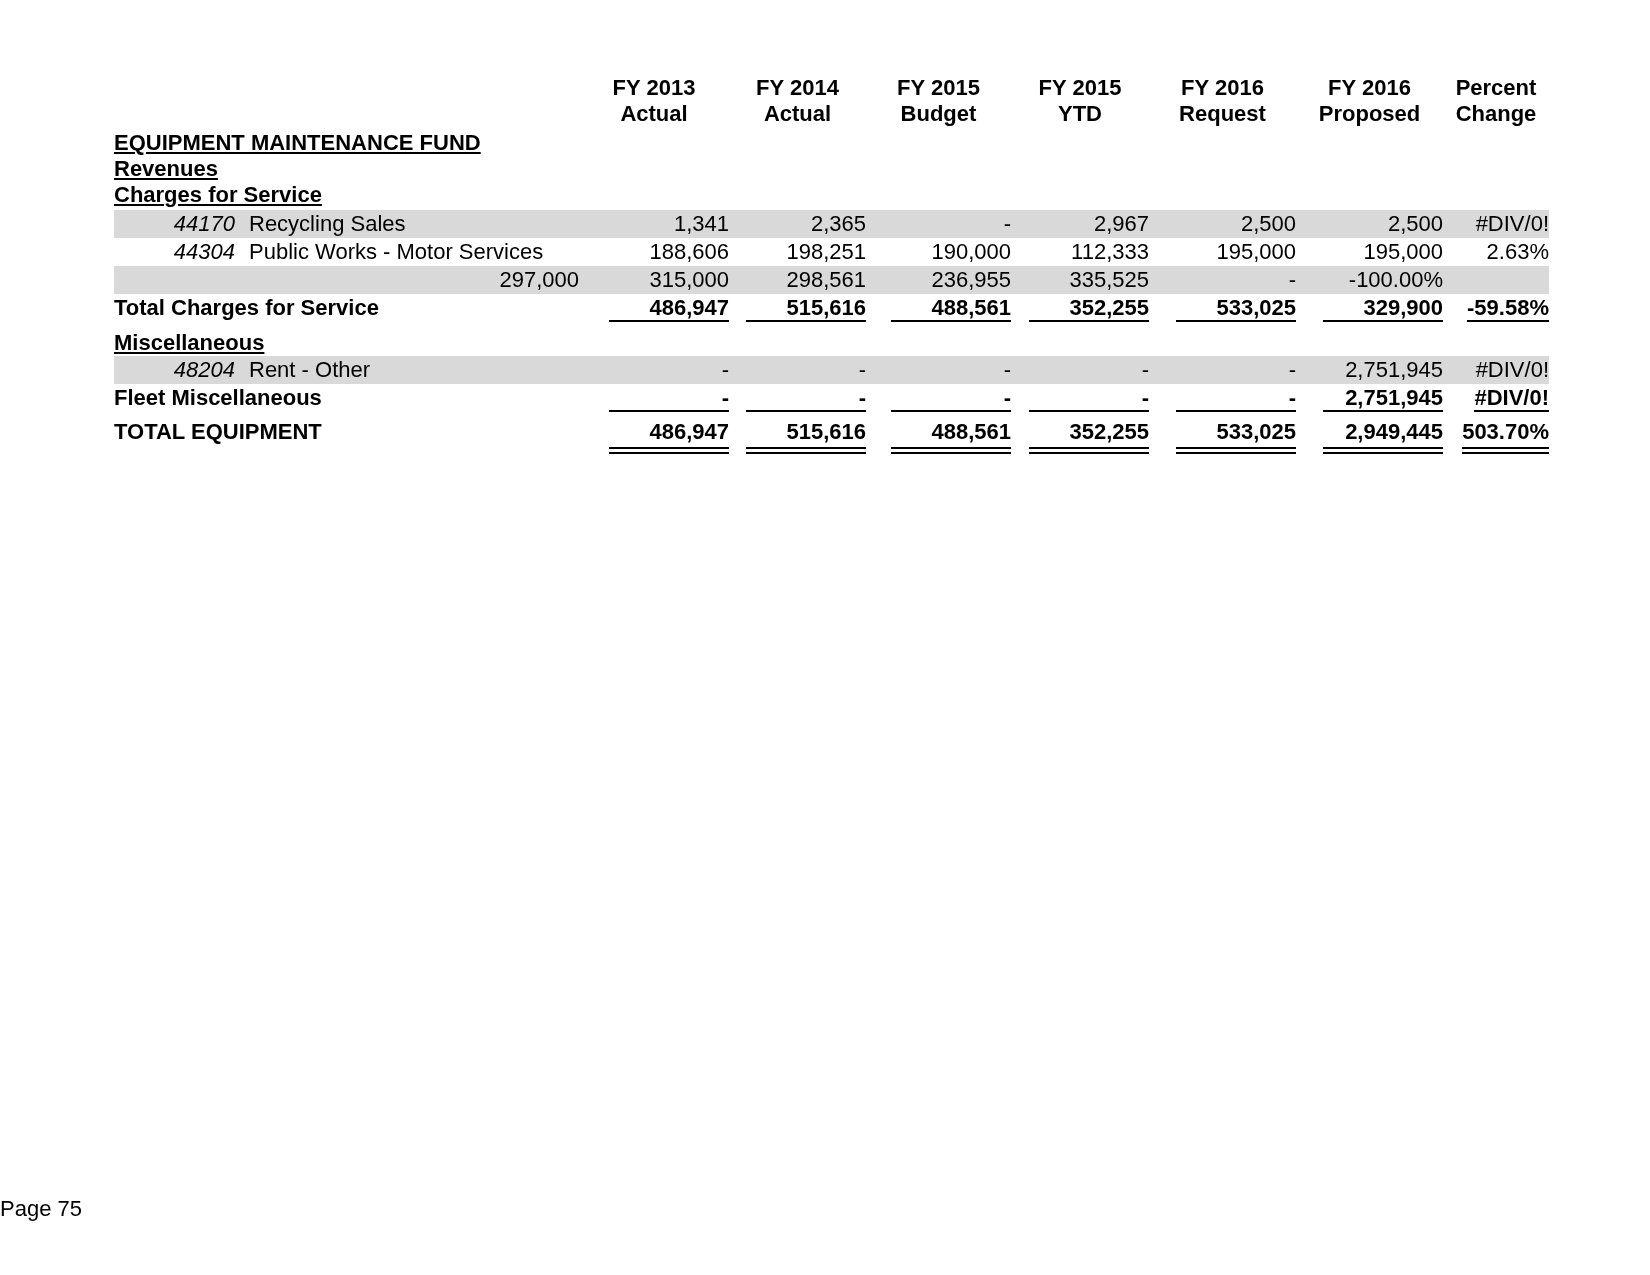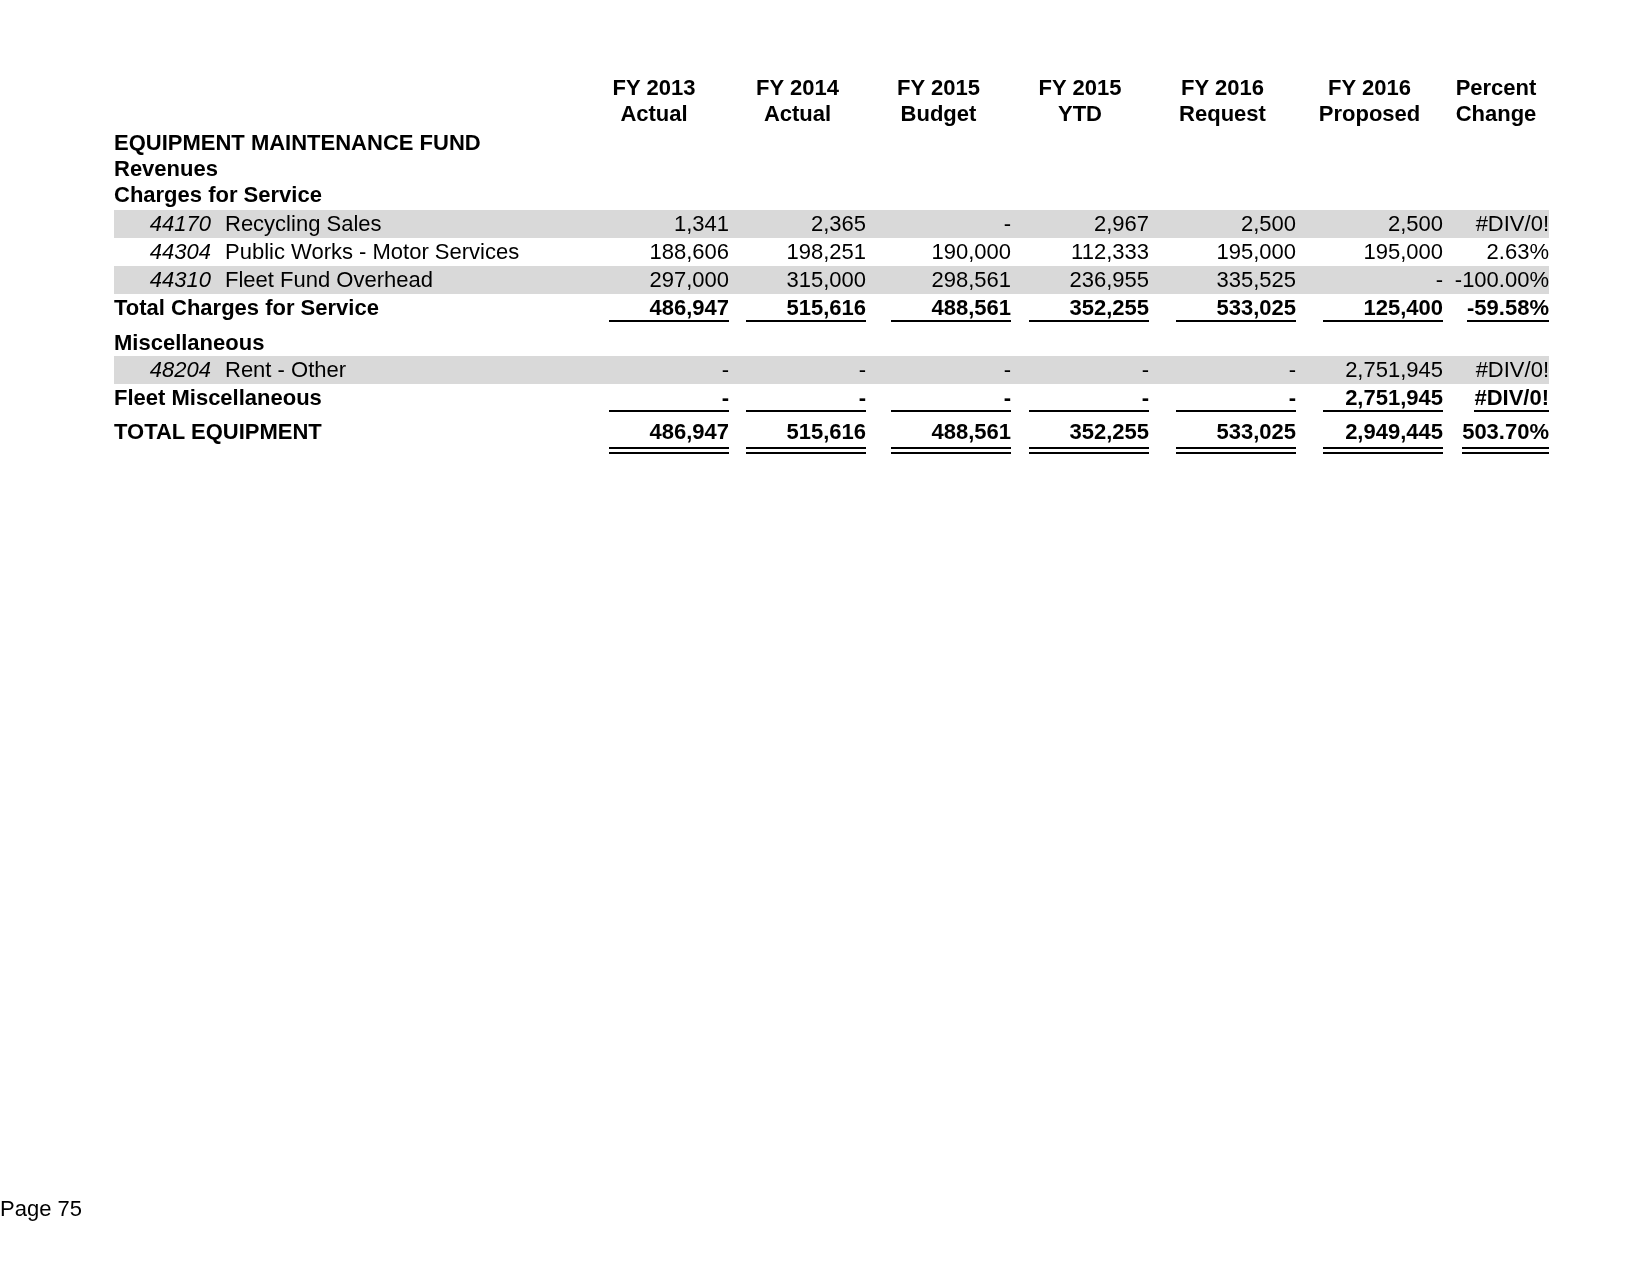--- a/index.html
+++ b/index.html
@@ -4,27 +4,27 @@
 <style>
   html,body{margin:0;padding:0;}
   body{
     width:1650px;height:1275px;background:#ffffff;color:#000;
     font-family:"Liberation Sans",sans-serif;position:relative;overflow:hidden;
   }
   .sheet{position:absolute;left:114px;top:75px;width:1435px;font-size:22px;}
   .row{display:grid;grid-template-columns:465px 150px 137px 145px 138px 147px 147px 106px;align-items:baseline;}
   .hrow{height:26px;line-height:26px;font-weight:bold;}
   .hrow .c{text-align:center;}
-  .titlerow{height:26px;line-height:26px;font-weight:bold;}
+  .titlerow{height:26px;line-height:26px;font-weight:bold;text-decoration:underline;}
   .drow{height:28px;line-height:28px;}
   .trow{height:28px;line-height:28px;font-weight:bold;}
   .shade{background:#d9d9d9;}
   .c{text-align:right;}
   .lbl{text-align:left;}
-  .acct{display:inline-block;width:97px;text-align:right;font-style:italic;margin-right:14px;}
+  .acct{display:inline-block;width:97px;text-align:right;font-style:italic;margin-right:14px;padding-left:24px;}
   .uline{display:inline-block;min-width:120px;text-align:right;border-bottom:2px solid #000;height:25px;line-height:25px;}
   .uline.fit{min-width:0;}
   .dline{display:inline-block;min-width:120px;text-align:right;border-bottom:7px double #000;height:27px;line-height:24px;}
   .dline.fit{min-width:0;}
   .gap8{height:8px;}
   .gap6{height:6px;}
   .mt3{margin-top:3px;}
   .mt2{margin-top:2px;}
   .footer{position:absolute;top:1196px;left:0;width:1650px;font-size:22px;line-height:26px;}
 </style>
@@ -79,40 +79,37 @@
     <div class="c">188,606</div>
     <div class="c">198,251</div>
     <div class="c">190,000</div>
     <div class="c">112,333</div>
     <div class="c">195,000</div>
     <div class="c">195,000</div>
     <div class="c">2.63%</div>
   </div>
 
   <div class="row drow shade">
-    <div class="lbl">
-      <span class="acct">44310</span><span>Fleet Fund Overhead</span>
-    </div>
     <div class="c">297,000</div>
     <div class="c">315,000</div>
     <div class="c">298,561</div>
     <div class="c">236,955</div>
     <div class="c">335,525</div>
     <div class="c">-</div>
     <div class="c">-100.00%</div>
   </div>
 
   <div class="row trow">
     <div class="lbl">Total Charges for Service</div>
     <div class="c"><span class="uline">486,947</span></div>
     <div class="c"><span class="uline">515,616</span></div>
     <div class="c"><span class="uline">488,561</span></div>
     <div class="c"><span class="uline">352,255</span></div>
     <div class="c"><span class="uline">533,025</span></div>
-    <div class="c"><span class="uline">125,400</span></div>
+    <div class="c"><span class="uline">329,900</span></div>
     <div class="c"><span class="uline fit">-59.58%</span></div>
   </div>
 
   <div class="gap8"></div>
 
   <div class="titlerow">Miscellaneous</div>
 
   <div class="row drow shade">
     <div class="lbl">
       <span class="acct">48204</span><span>Rent - Other</span>

